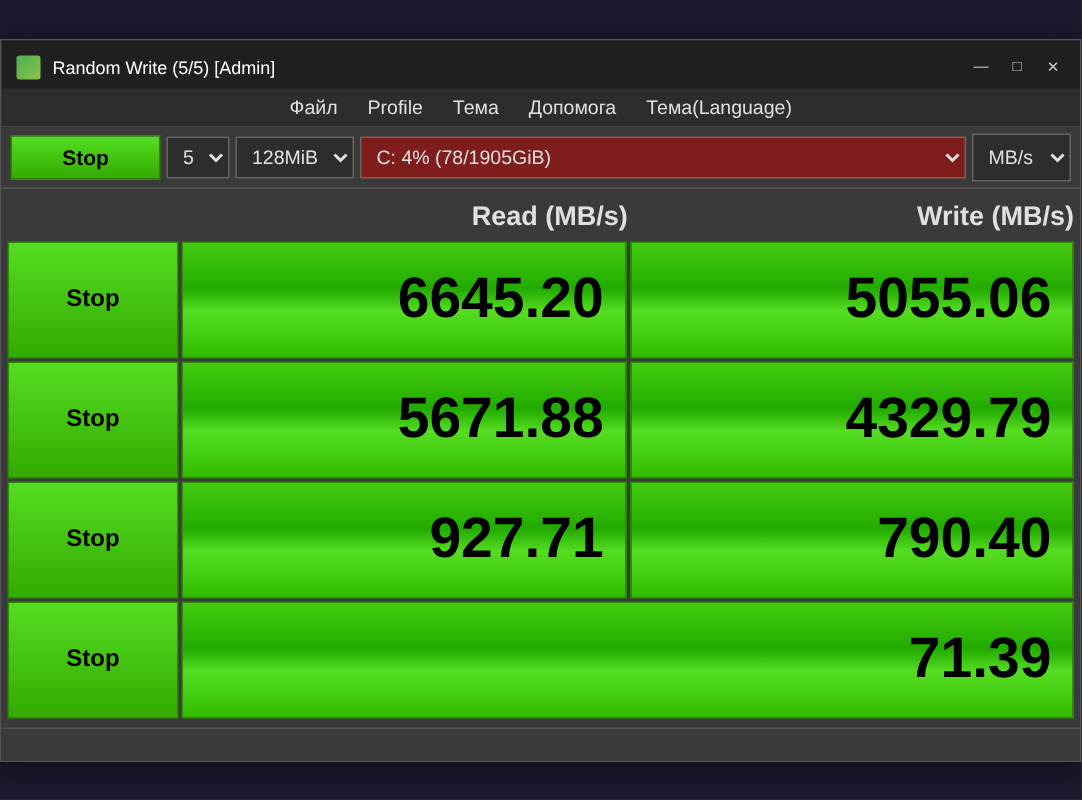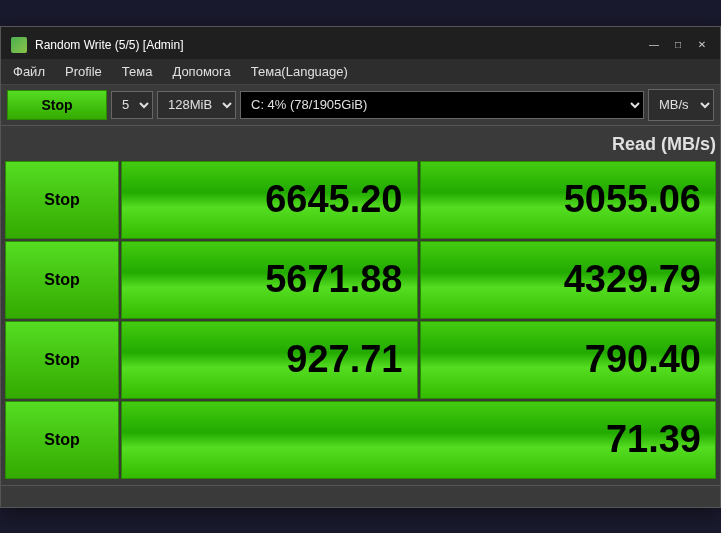--- a/index.html
+++ b/index.html
@@ -57,20 +57,21 @@
       font-size: 10px;
       color: #ccc;
       background: transparent;
     }
     .menu-bar {
       background: #2d2d2d;
       display: flex;
       padding: 3px 8px;
       gap: 12px;
       border-bottom: 1px solid #444;
+      justify-content: center;
     }
     .menu-item {
       color: #e0e0e0;
       font-size: 13px;
       padding: 2px 4px;
       cursor: pointer;
     }
     .toolbar {
       background: #3a3a3a;
       display: flex;
@@ -92,21 +93,21 @@
     .toolbar-select {
       background: #2d2d2d;
       color: #e0e0e0;
       border: 1px solid #666;
       padding: 4px 6px;
       font-size: 13px;
       cursor: pointer;
       height: 28px;
     }
     .toolbar-drive {
-      background: #000000;
+      background: #7f1d1d;
       color: #e0e0e0;
       border: 1px solid #666;
       padding: 4px 6px;
       font-size: 13px;
       cursor: pointer;
       height: 28px;
       flex: 1;
     }
     .toolbar-unit {
       background: #2d2d2d;
@@ -231,20 +232,21 @@
       <option>GB/s</option>
       <option>IOPS</option>
     </select>
   </div>
 
   <div class="main-content">
 
     <div class="header-row">
       <div class="header-spacer"></div>
       <div class="header-cell">Read (MB/s)</div>
+      <div class="header-cell">Write (MB/s)</div>
     </div>
 
     <div class="data-row">
       <button class="row-stop-btn">Stop</button>
       <div class="data-cell">
         <span class="data-value">6645.20</span>
       </div>
       <div class="data-cell">
         <span class="data-value">5055.06</span>
       </div>

